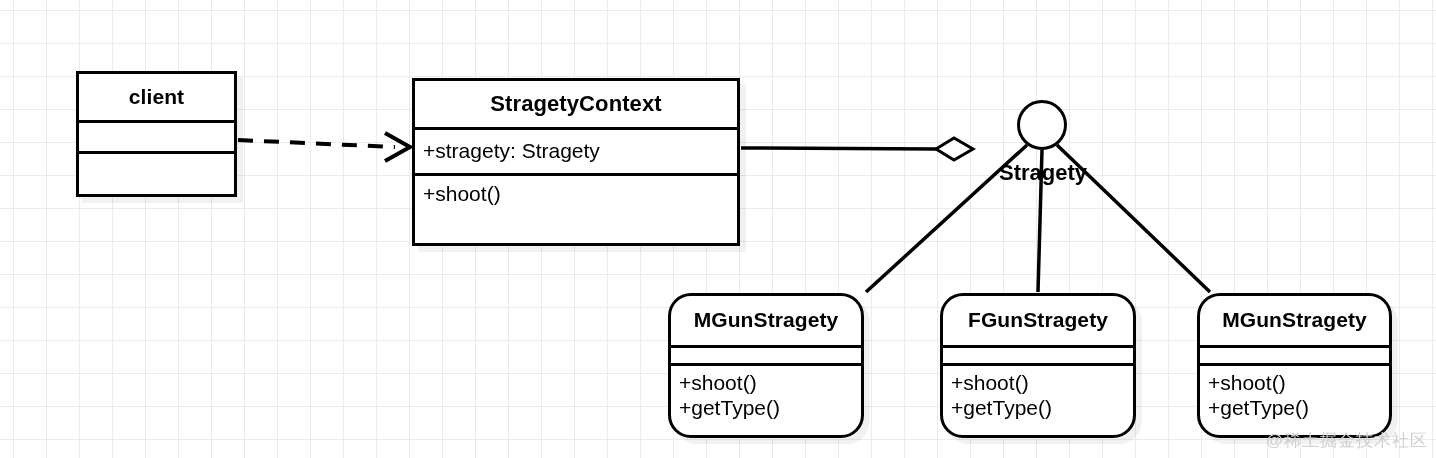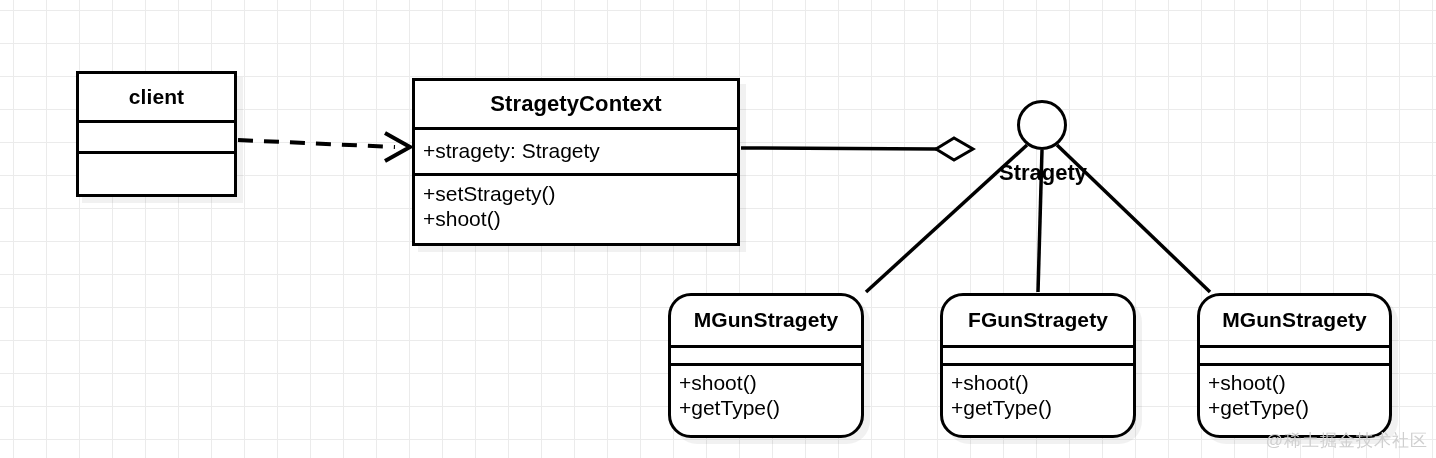--- a/index.html
+++ b/index.html
@@ -173,21 +173,20 @@
     <div class="compartment cmp-attrs empty"></div>
     <div class="compartment cmp-ops empty"></div>
   </div>
 
   <div class="uml-class" id="class-context">
     <div class="class-name">StragetyContext</div>
     <div class="compartment cmp-attrs">
       <div class="member">+stragety: Stragety</div>
     </div>
     <div class="compartment cmp-ops">
-      <div class="member">+setStragety()</div>
       <div class="member">+shoot()</div>
     </div>
   </div>
 
   <div class="uml-class impl-box" id="class-mgun1">
     <div class="class-name">MGunStragety</div>
     <div class="compartment cmp-attrs empty"></div>
     <div class="compartment cmp-ops">
       <div class="member">+shoot()</div>
       <div class="member">+getType()</div>

